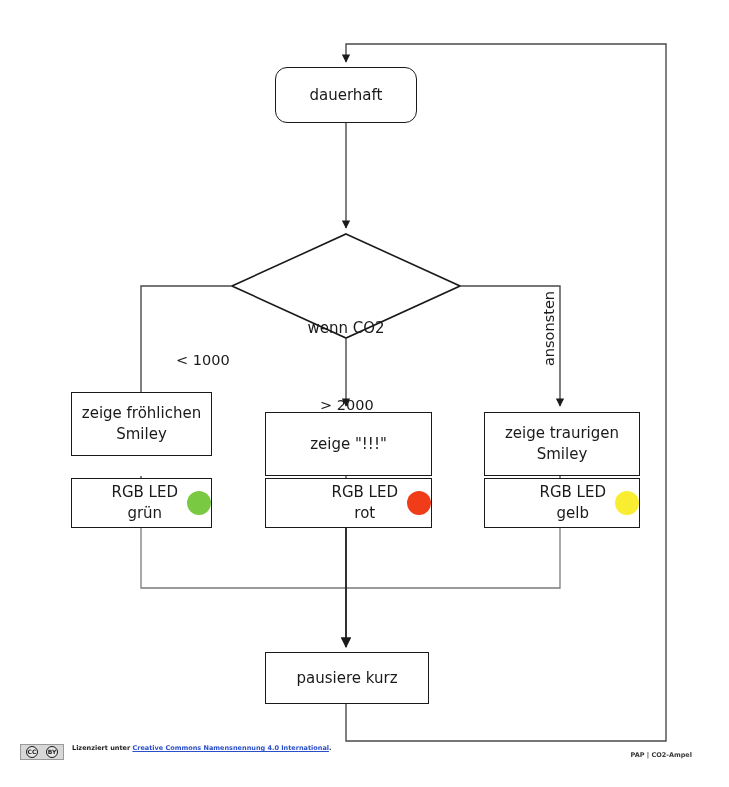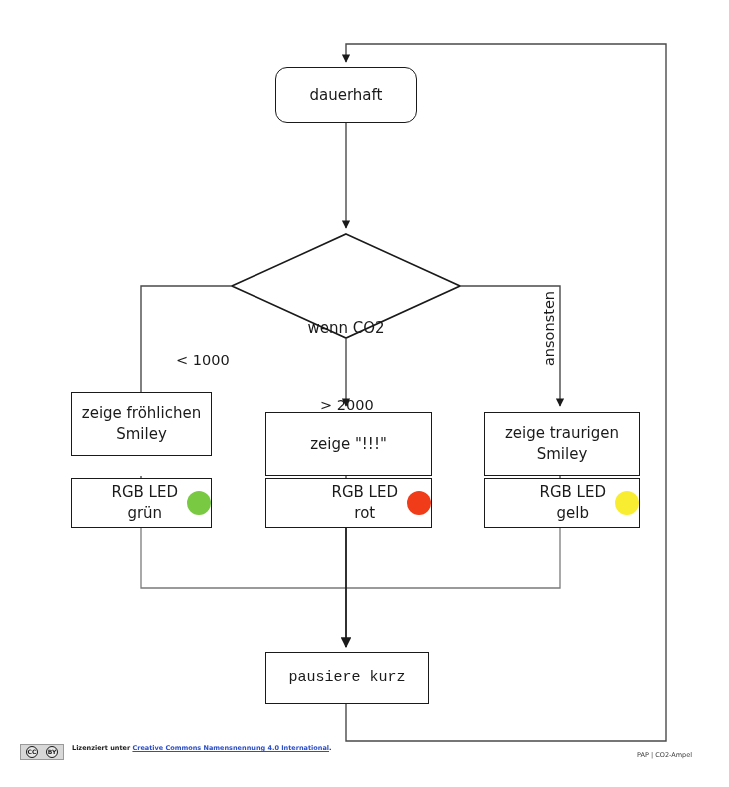--- a/index.html
+++ b/index.html
@@ -73,21 +73,21 @@
     width: 100%;
   }
   .led-dot {
     width: 24px;
     height: 24px;
     border-radius: 50%;
     flex: 0 0 auto;
   }
 
   
-  #node-pause { left: 265px; top: 652px; width: 164px; height: 52px; font-family: Liberation Mono, monospace; }
+  #node-pause { left: 265px; top: 652px; width: 164px; height: 52px; }
 
   
   .edge-label {
     position: absolute;
     color: #1a1a1a;
     font-size: 14.5px;
     background: transparent;
     white-space: nowrap;
     z-index: 4;
   }
@@ -141,21 +141,21 @@
     font-weight: bold;
   }
   .license-text a {
     color: #2b4fc9;
   }
   #footer-tag {
     position: absolute;
     right: 18px; top: 751px;
     font-size: 6.5px;
     color: #3a3a3a;
-    font-weight: normal;
+    font-weight: bold;
     z-index: 4;
   }
 </style>
 </head>
 <body>
 
 <div id="canvas">
 
   <svg id="wires" viewBox="0 0 729 787" xmlns="http://www.w3.org/2000/svg">
     <defs>

